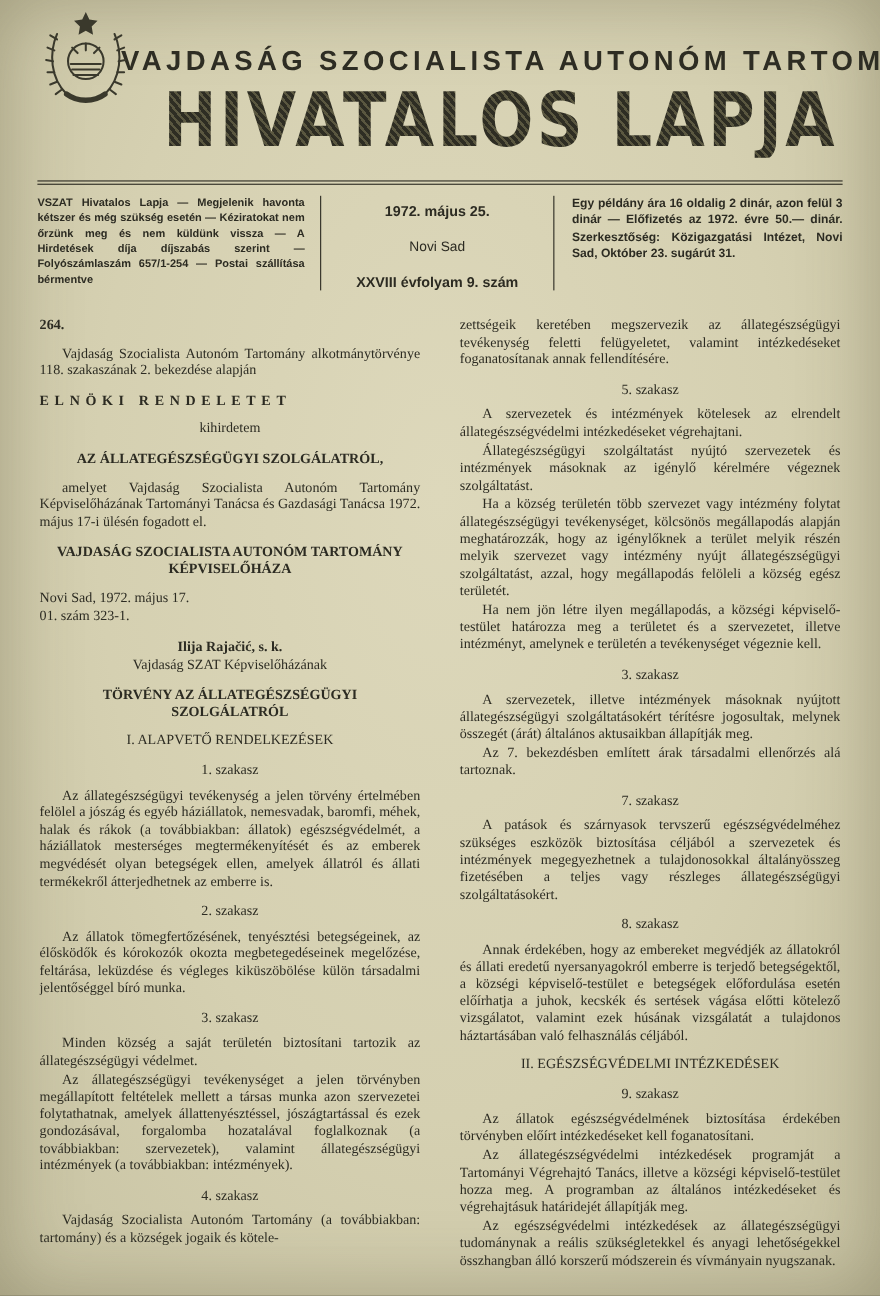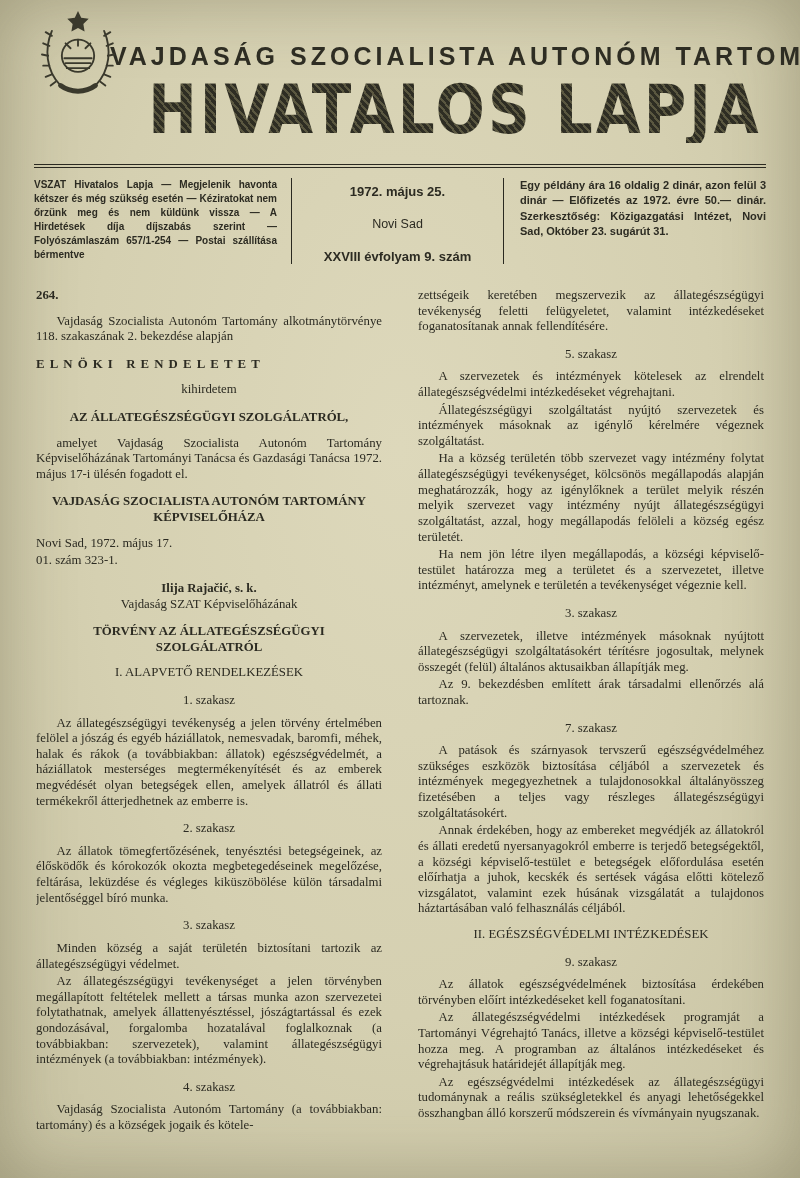--- a/index.html
+++ b/index.html
@@ -189,24 +189,25 @@
         <div class="para">Vajdaság Szocialista Autonóm Tartomány (a továbbiakban: tartomány) és a községek jogaik és kötele-</div>
       </div>
     <div class="col" id="col-right">
         <div class="para no-indent">zettségeik keretében megszervezik az állategészségügyi tevékenység feletti felügyeletet, valamint intézkedéseket foganatosítanak annak fellendítésére.</div>
         <div class="sec-heading">5. szakasz</div>
         <div class="para">A szervezetek és intézmények kötelesek az elrendelt állategészségvédelmi intézkedéseket végrehajtani.</div>
         <div class="para">Állategészségügyi szolgáltatást nyújtó szervezetek és intézmények másoknak az igénylő kérelmére végeznek szolgáltatást.</div>
         <div class="para">Ha a község területén több szervezet vagy intézmény folytat állategészségügyi tevékenységet, kölcsönös megállapodás alapján meghatározzák, hogy az igénylőknek a terület melyik részén melyik szervezet vagy intézmény nyújt állategészségügyi szolgáltatást, azzal, hogy megállapodás felöleli a község egész területét.</div>
         <div class="para">Ha nem jön létre ilyen megállapodás, a községi képviselő-testület határozza meg a területet és a szervezetet, illetve intézményt, amelynek e területén a tevékenységet végeznie kell.</div>
         <div class="sec-heading">3. szakasz</div>
-        <div class="para">A szervezetek, illetve intézmények másoknak nyújtott állategészségügyi szolgáltatásokért térítésre jogosultak, melynek összegét (felül) általános aktusaikban állapítják meg.</div>
-        <div class="para">Az 9. bekezdésben említett árak társadalmi ellenőrzés alá tartoznak.</div>
+        <div class="para">A szervezetek, illetve intézmények másoknak nyújtott állategészségügyi szolgáltatásokért térítésre jogosultak, melynek összegét (árát) általános aktusaikban állapítják meg.</div>
+        <div class="para">Az 7. bekezdésben említett árak társadalmi ellenőrzés alá tartoznak.</div>
         <div class="sec-heading">7. szakasz</div>
         <div class="para">A patások és szárnyasok tervszerű egészségvédelméhez szükséges eszközök biztosítása céljából a szervezetek és intézmények megegyezhetnek a tulajdonosokkal általányösszeg fizetésében a teljes vagy részleges állategészségügyi szolgáltatásokért.</div>
+        <div class="sec-heading">8. szakasz</div>
         <div class="para">Annak érdekében, hogy az embereket megvédjék az állatokról és állati eredetű nyersanyagokról emberre is terjedő betegségektől, a községi képviselő-testület e betegségek előfordulása esetén előírhatja a juhok, kecskék és sertések vágása előtti kötelező vizsgálatot, valamint ezek húsának vizsgálatát a tulajdonos háztartásában való felhasználás céljából.</div>
         <div class="h-center">II. EGÉSZSÉGVÉDELMI INTÉZKEDÉSEK</div>
         <div class="sec-heading">9. szakasz</div>
         <div class="para">Az állatok egészségvédelmének biztosítása érdekében törvényben előírt intézkedéseket kell foganatosítani.</div>
         <div class="para">Az állategészségvédelmi intézkedések programját a Tartományi Végrehajtó Tanács, illetve a községi képviselő-testület hozza meg. A programban az általános intézkedéseket és végrehajtásuk határidejét állapítják meg.</div>
         <div class="para">Az egészségvédelmi intézkedések az állategészségügyi tudománynak a reális szükségletekkel és anyagi lehetőségekkel összhangban álló korszerű módszerein és vívmányain nyugszanak.</div>
       </div>
   </main>
 
 </div>

